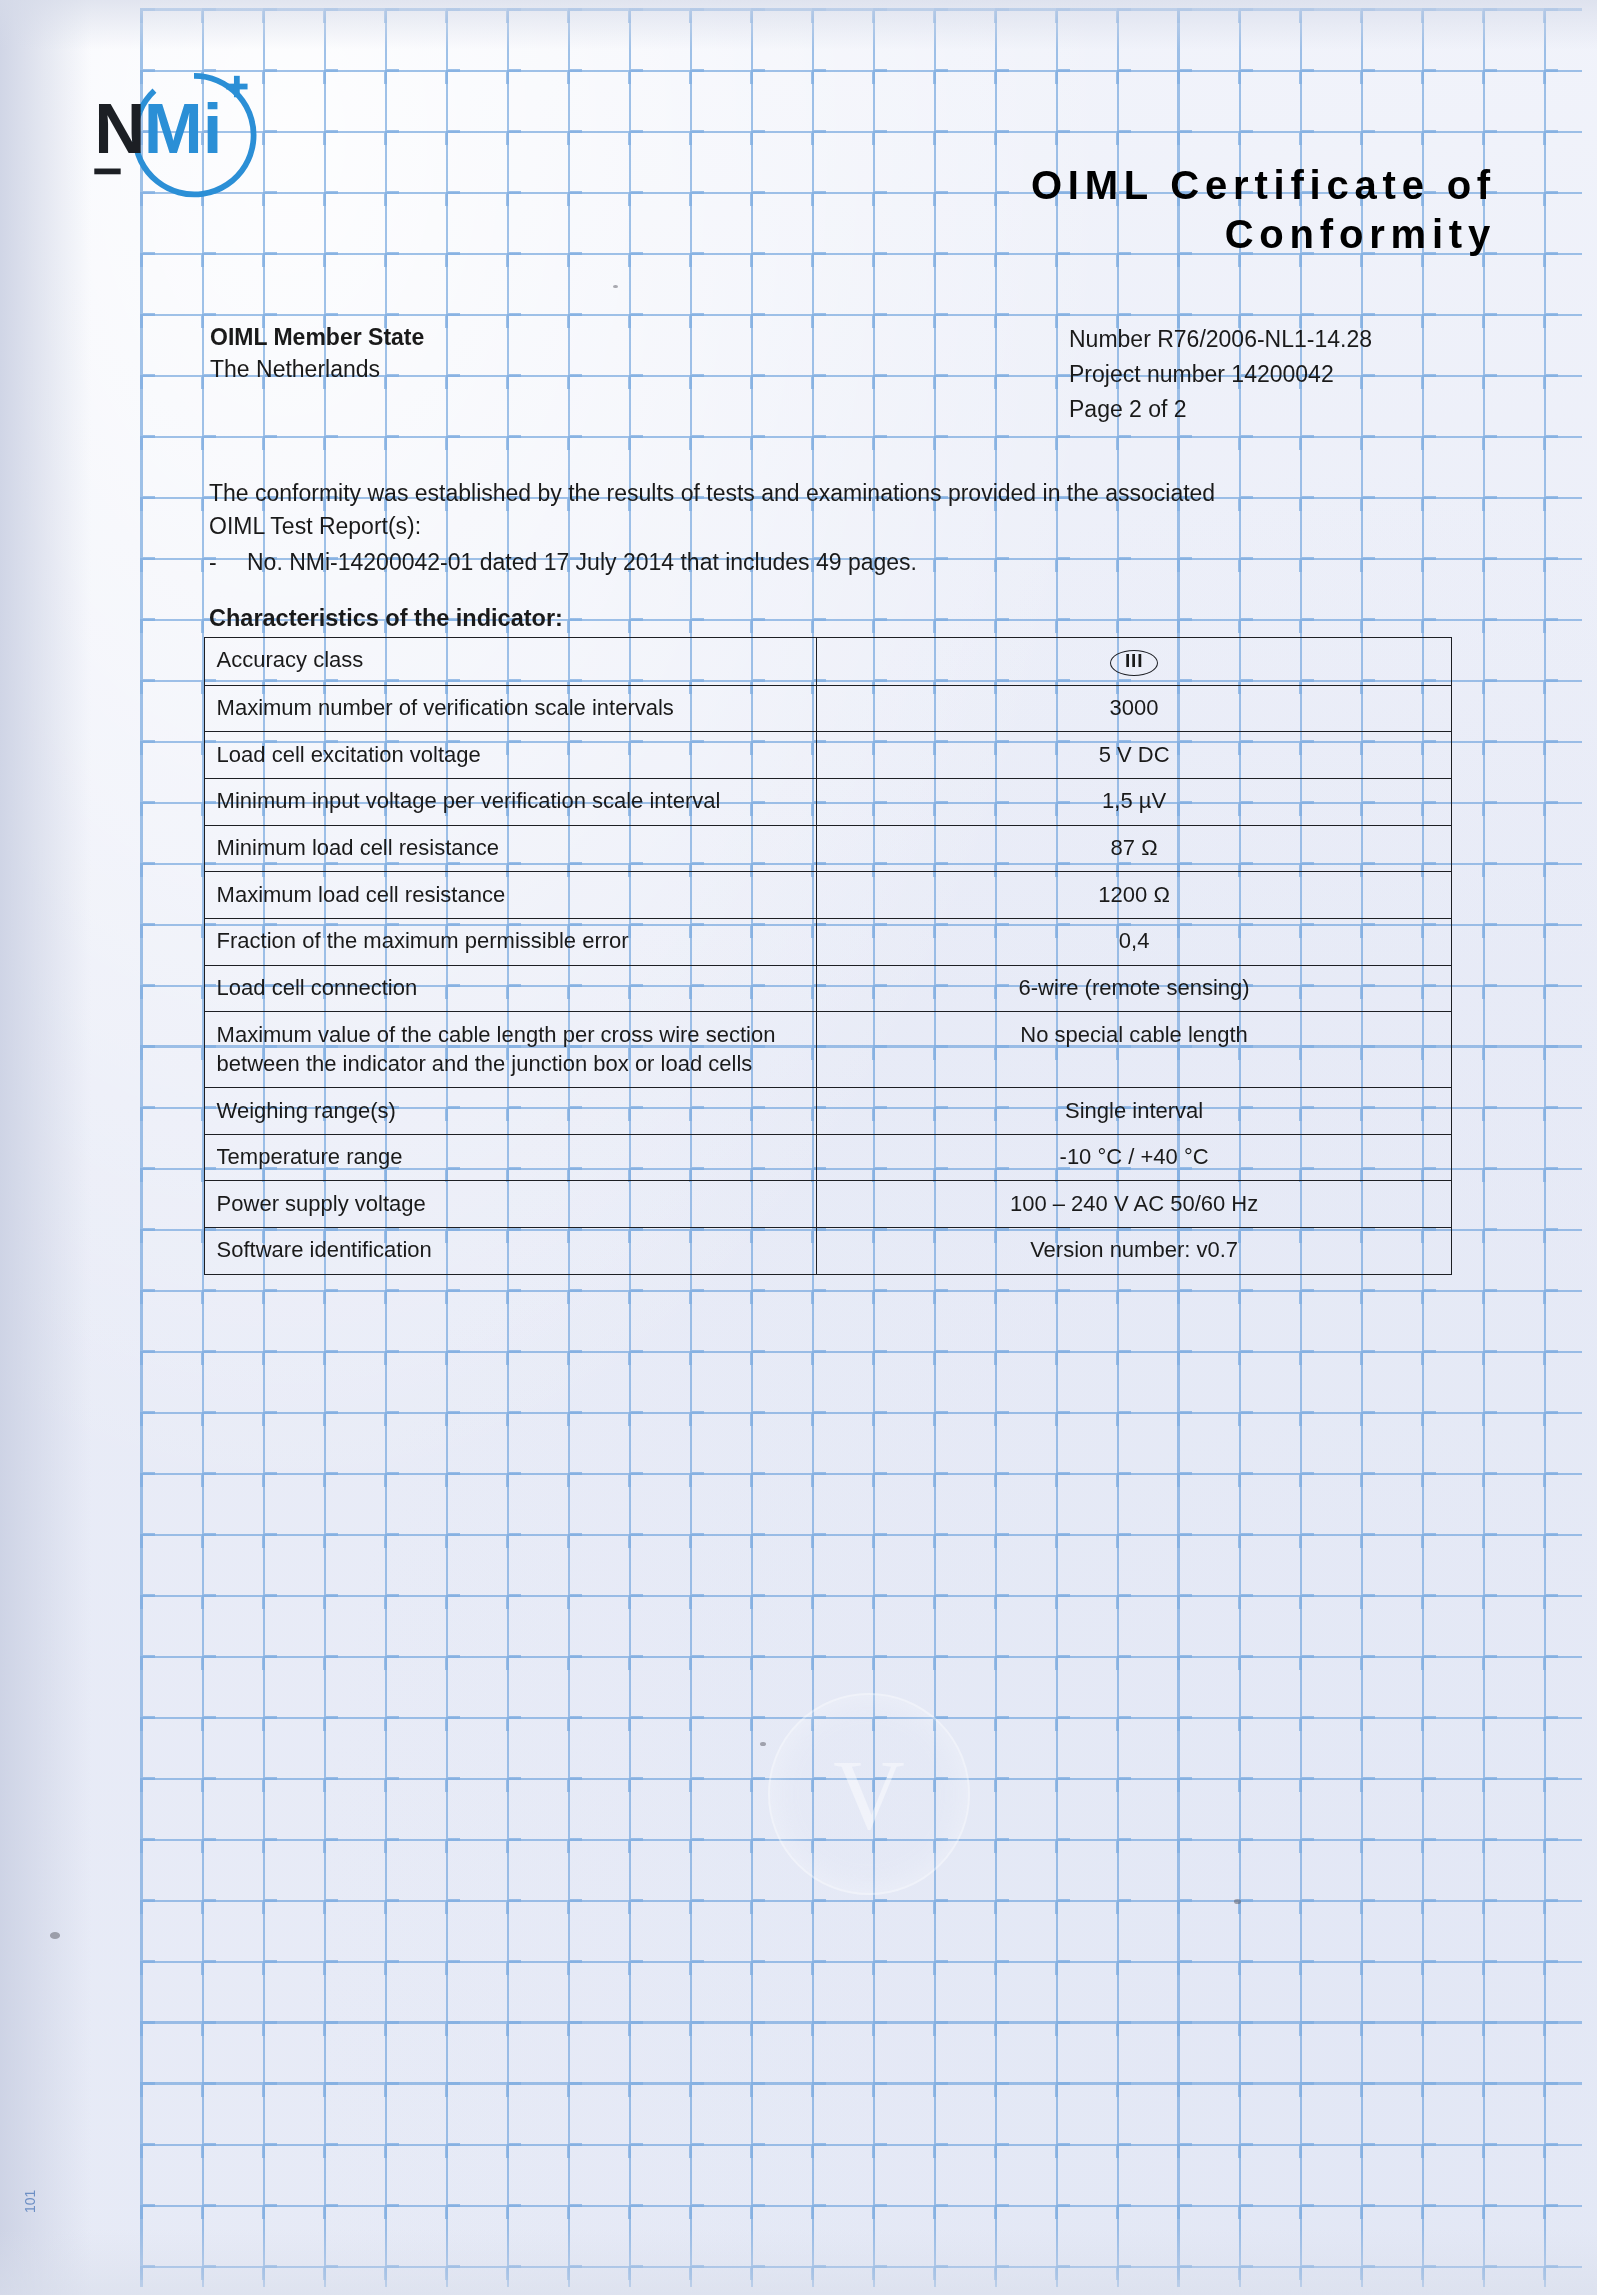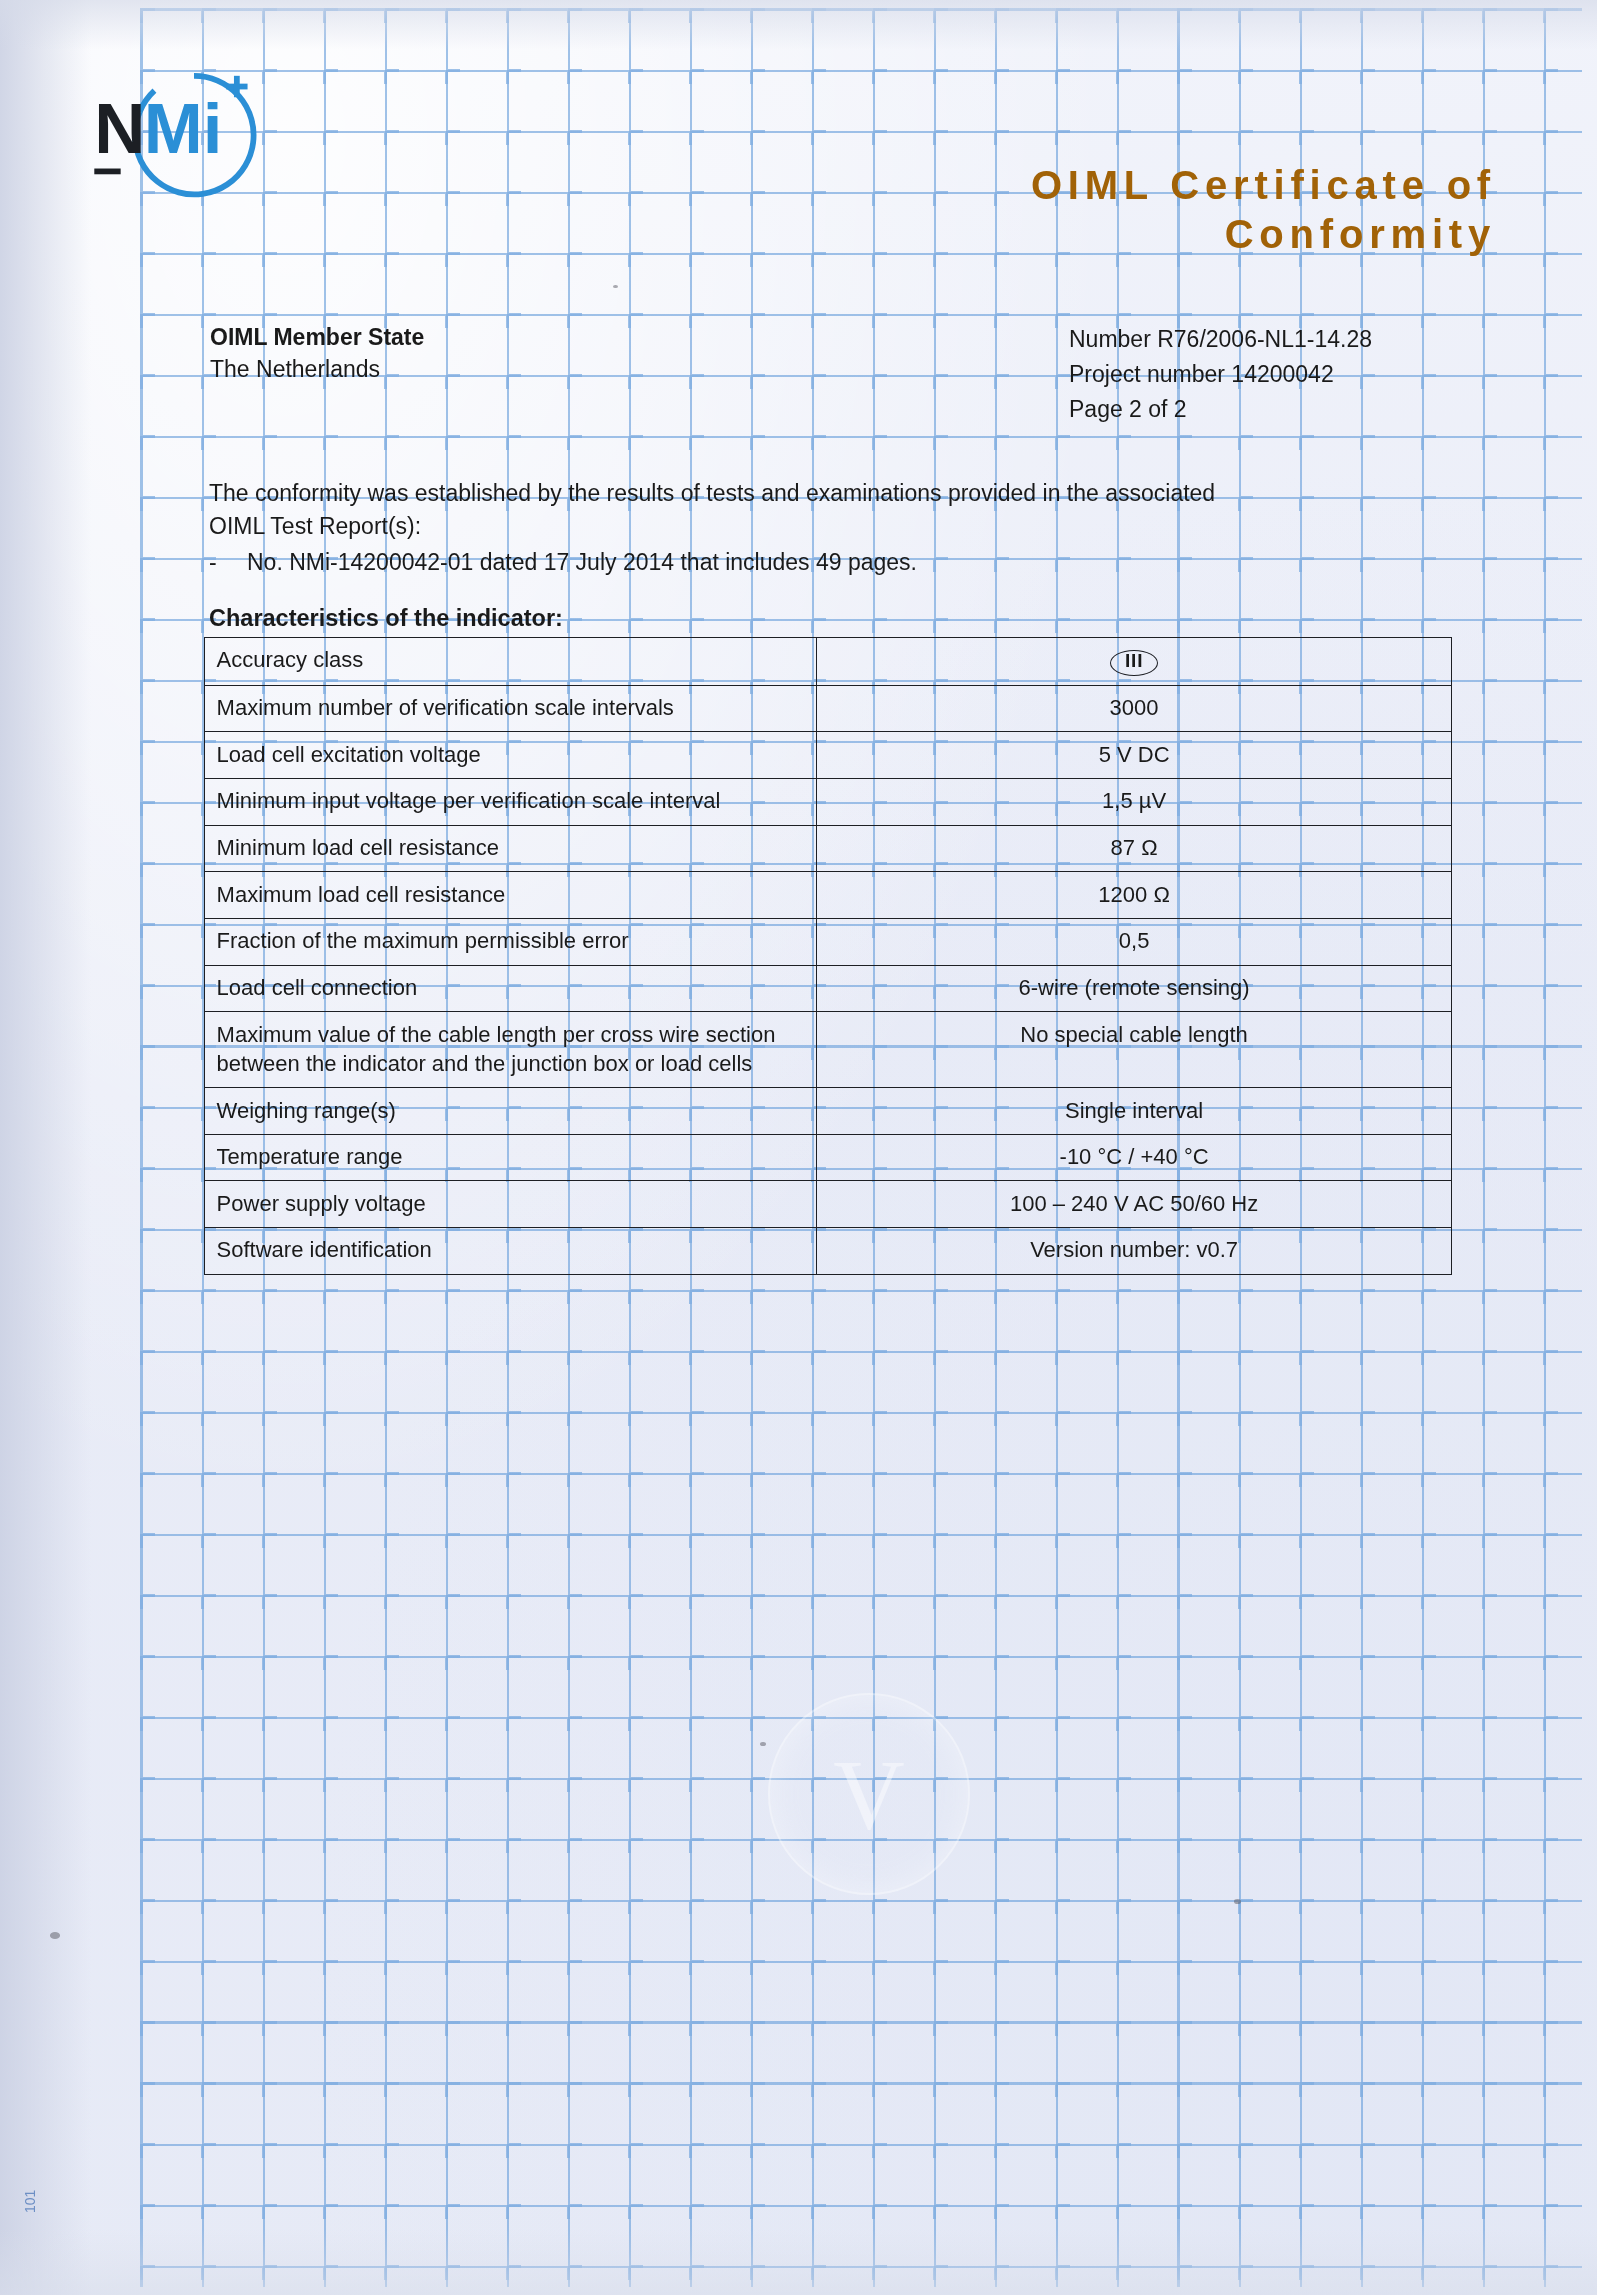--- a/index.html
+++ b/index.html
@@ -105,21 +105,21 @@
   .cert-title {
     position: absolute;
     right: 102px;
     top: 161px;
     width: 826px;
     text-align: right;
     font-size: 40px;
     font-weight: bold;
     letter-spacing: 5.8px;
     line-height: 1.22;
-    color: #a16207;
+    color: #000000;
   }
 
   .member-block {
     position: absolute;
     left: 210px;
     top: 322px;
     font-size: 23px;
     line-height: 1.38;
   }
   .member-block .lbl { font-weight: bold; }
@@ -286,21 +286,21 @@
       <tr>
         <td class="label">Minimum load cell resistance</td>
         <td class="value">87 Ω</td>
       </tr>
       <tr>
         <td class="label">Maximum load cell resistance</td>
         <td class="value">1200 Ω</td>
       </tr>
       <tr>
         <td class="label">Fraction of the maximum permissible error</td>
-        <td class="value">0,5</td>
+        <td class="value">0,4</td>
       </tr>
       <tr>
         <td class="label">Load cell connection</td>
         <td class="value">6-wire (remote sensing)</td>
       </tr>
       <tr>
         <td class="label">Maximum value of the cable length per cross wire section between the indicator and the junction box or load cells</td>
         <td class="value">No special cable length</td>
       </tr>
       <tr>

